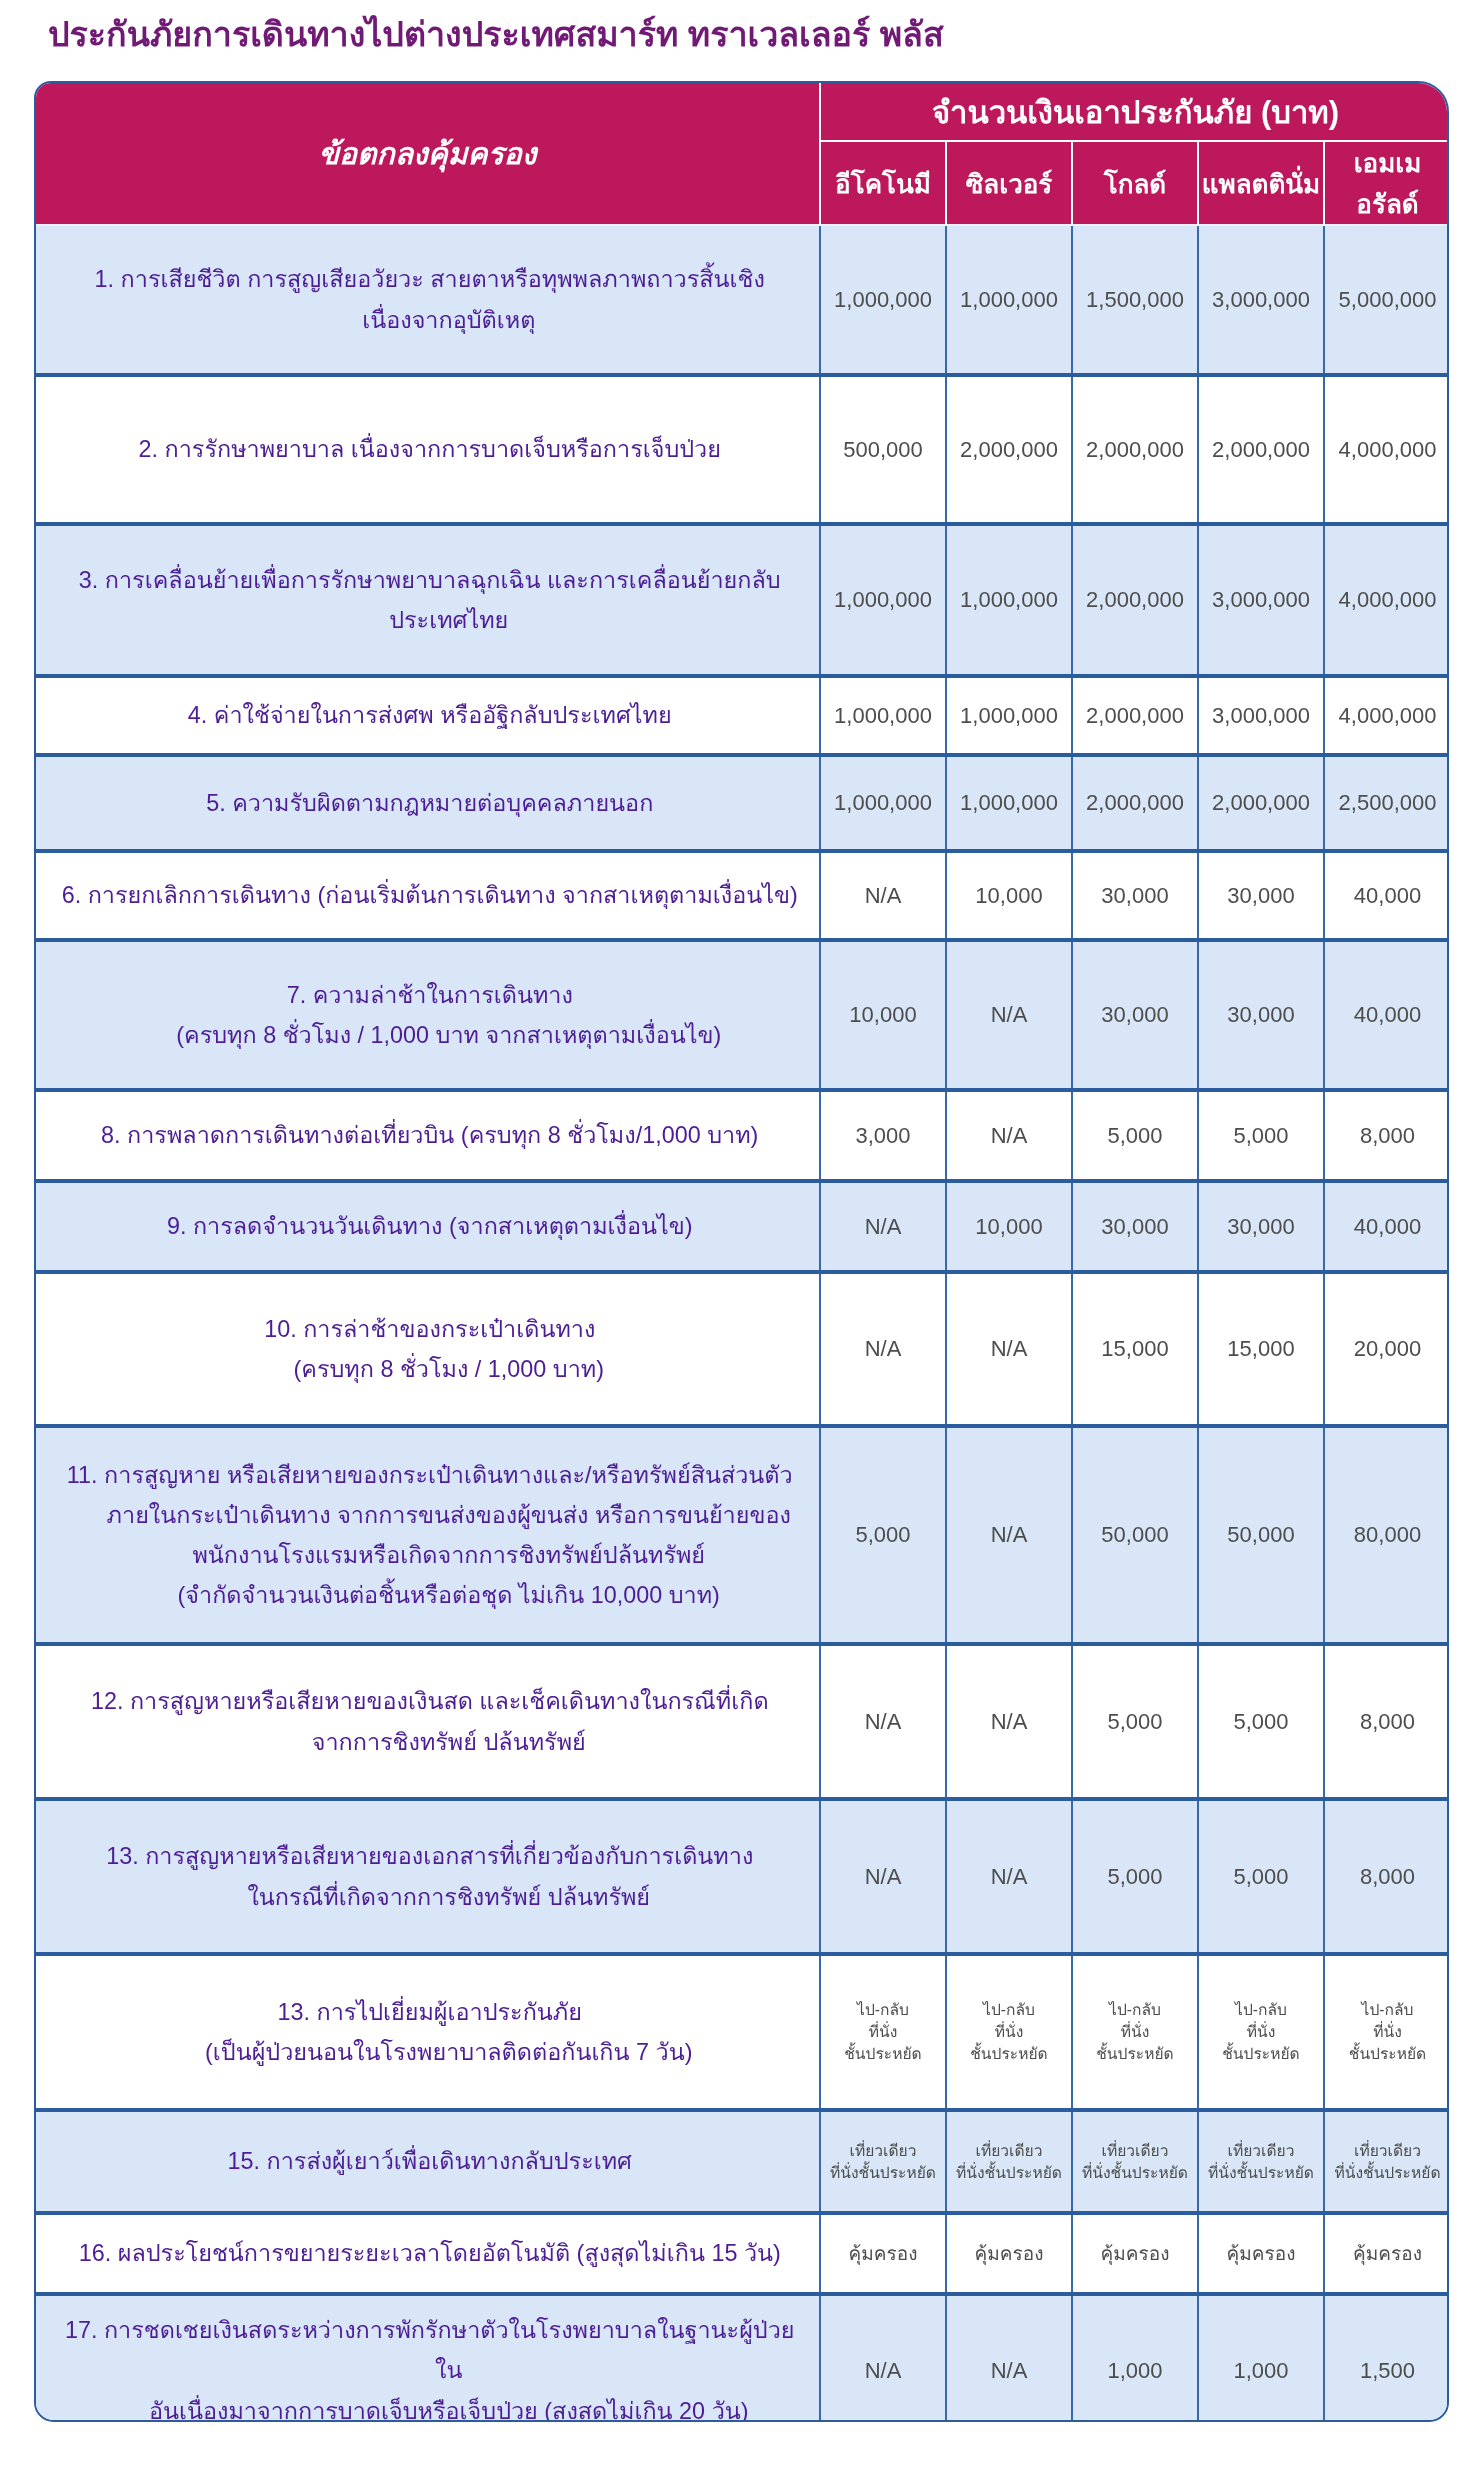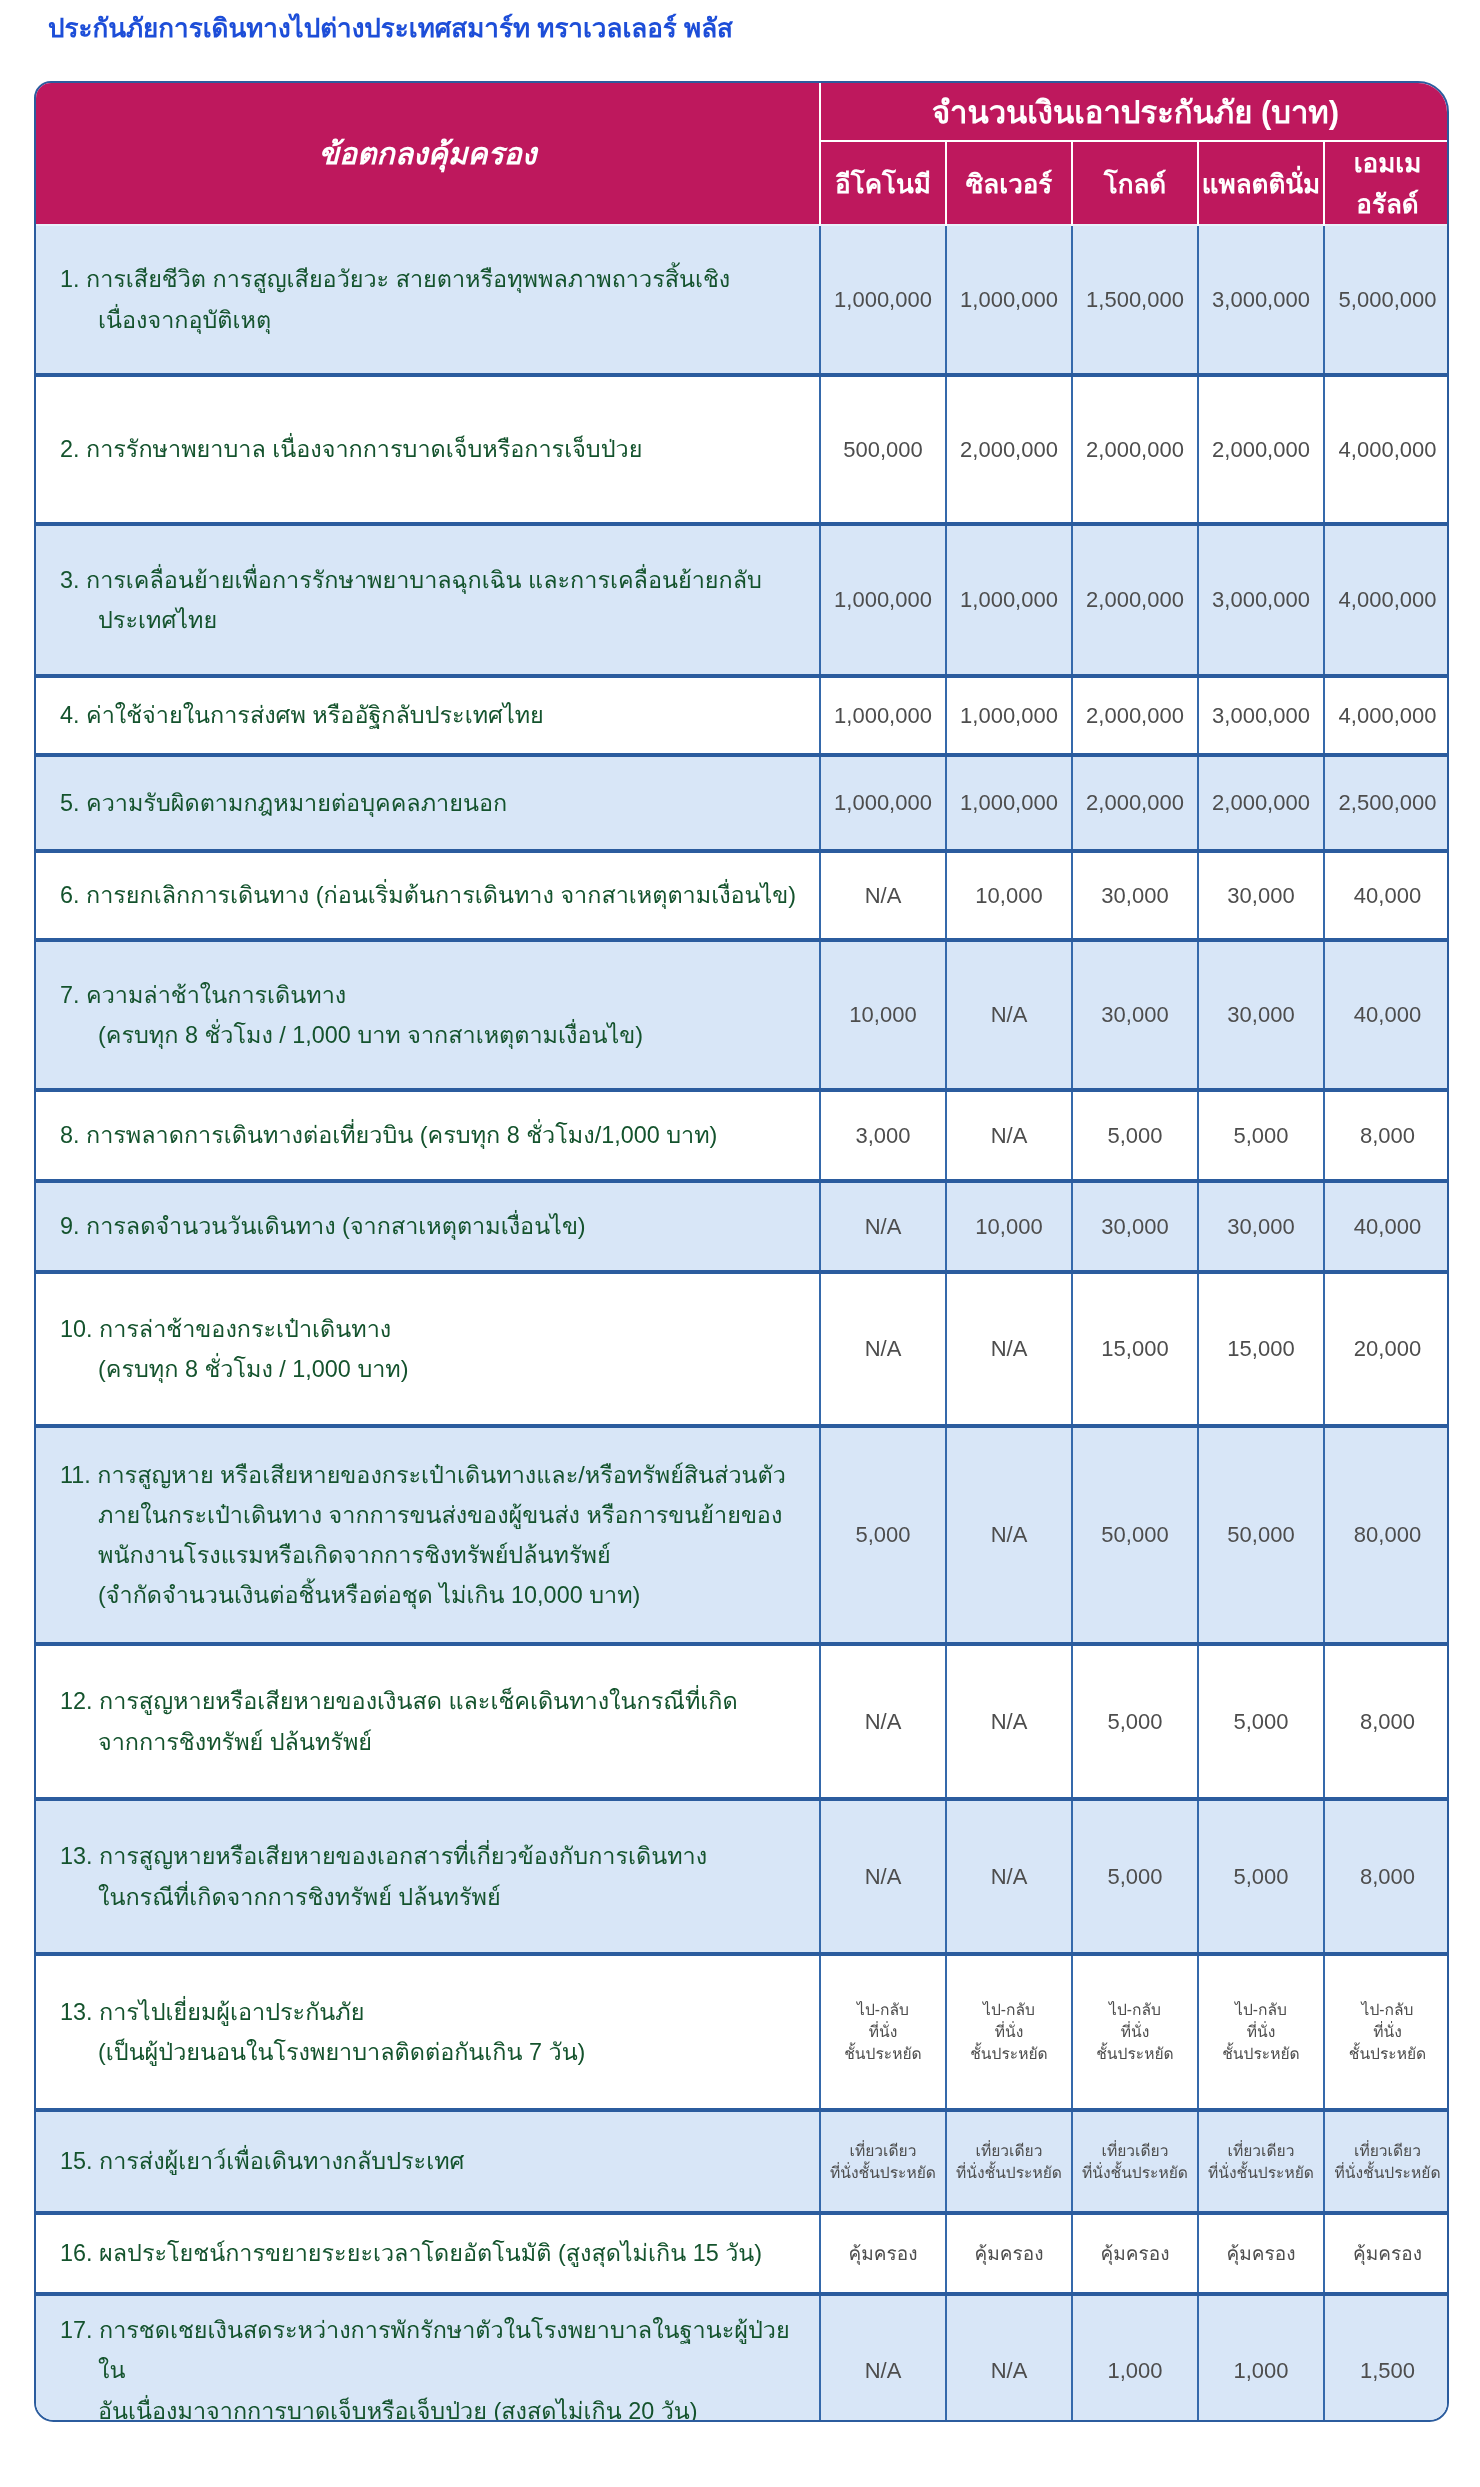--- a/index.html
+++ b/index.html
@@ -12,23 +12,23 @@
     position: relative;
     width: 1480px;
     height: 2487px;
     background: #ffffff;
     overflow: hidden;
   }
   #title {
     position: absolute;
     left: 48px;
     top: 6.5px;
-    font-size: 26px;
+    font-size: 34px;
     font-weight: bold;
-    color: #1d4ed8;
+    color: #701a75;
     white-space: nowrap;
   }
   #table-wrap {
     position: absolute;
     left: 34px;
     top: 81px;
     width: 1415px;
     height: 2341px;
     border: 2px solid #2b5c9e;
     border-radius: 17px 31px 19.5px 19.5px;
@@ -68,22 +68,22 @@
   tr.h2row th:first-child { border-left: none; }
   tbody td {
     border-top: 4.6px solid #2b5c9e;
     vertical-align: middle;
     white-space: pre-line;
   }
   tbody tr:first-child td { border-top: 2px solid #e8f0fa; }
   tbody tr:nth-child(odd) td { background: #d8e6f7; }
   tbody tr:nth-child(even) td { background: #ffffff; }
   td.cell-label {
-    text-align: left;
-    color: #14532d;
+    text-align: center;
+    color: #4c1d95;
     font-size: 23.4px;
     line-height: 1.72;
     padding: 0 19.5px 0 62px;
     text-indent: -38px;
   }
   td.cell-value {
     text-align: center;
     color: #4d4d4d;
     font-size: 22px;
     line-height: 1.35;

